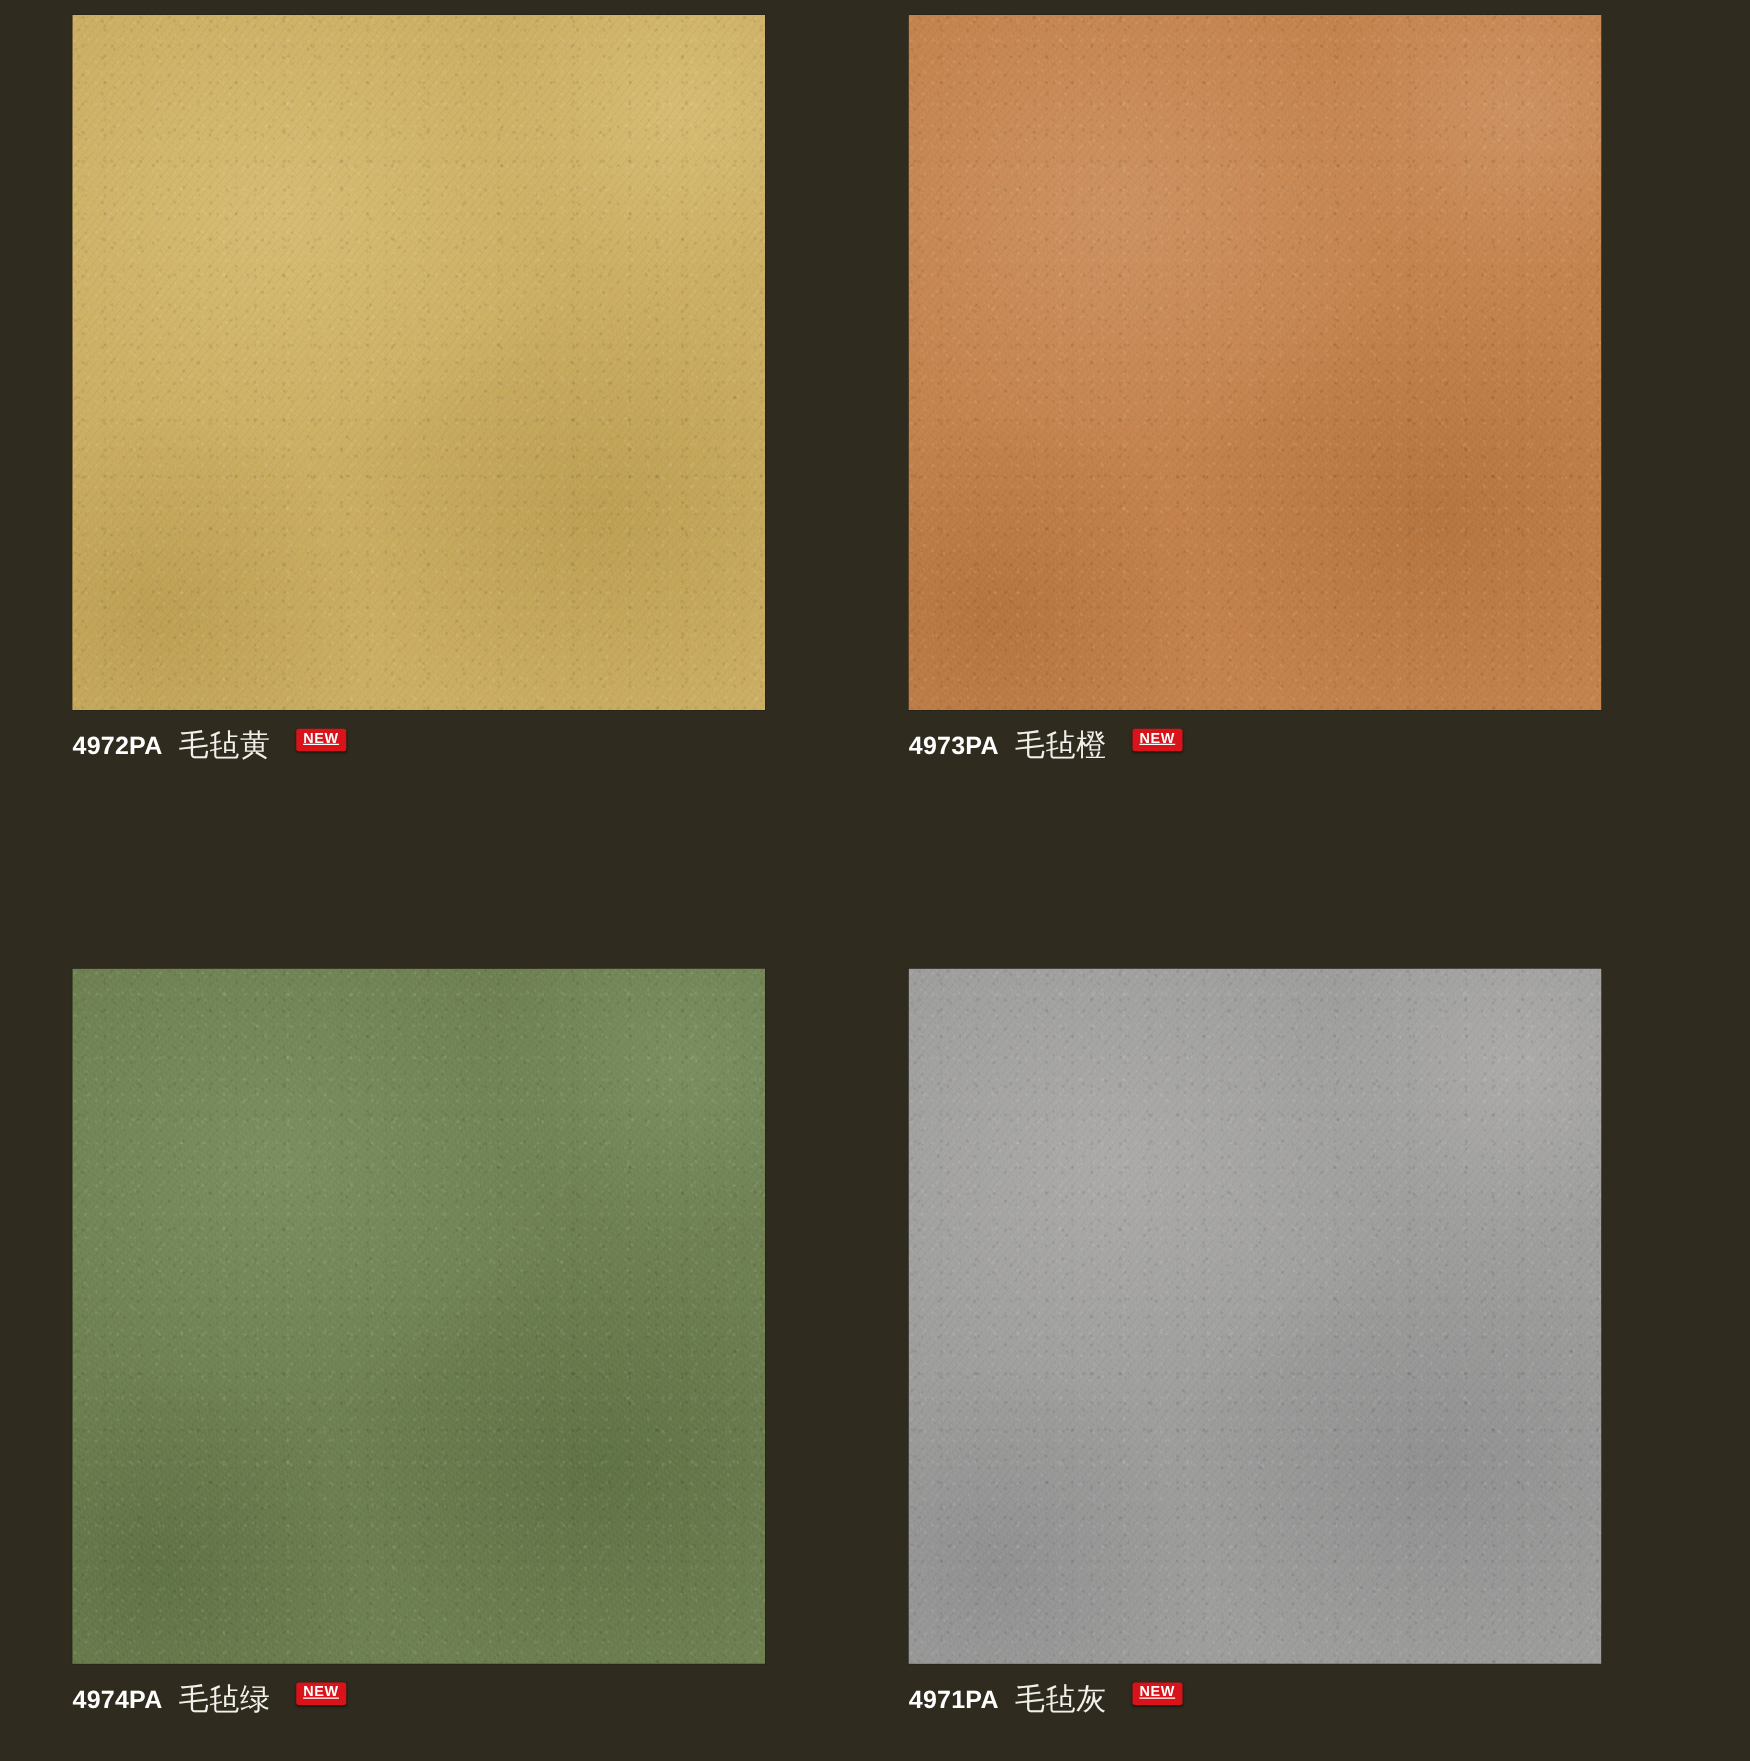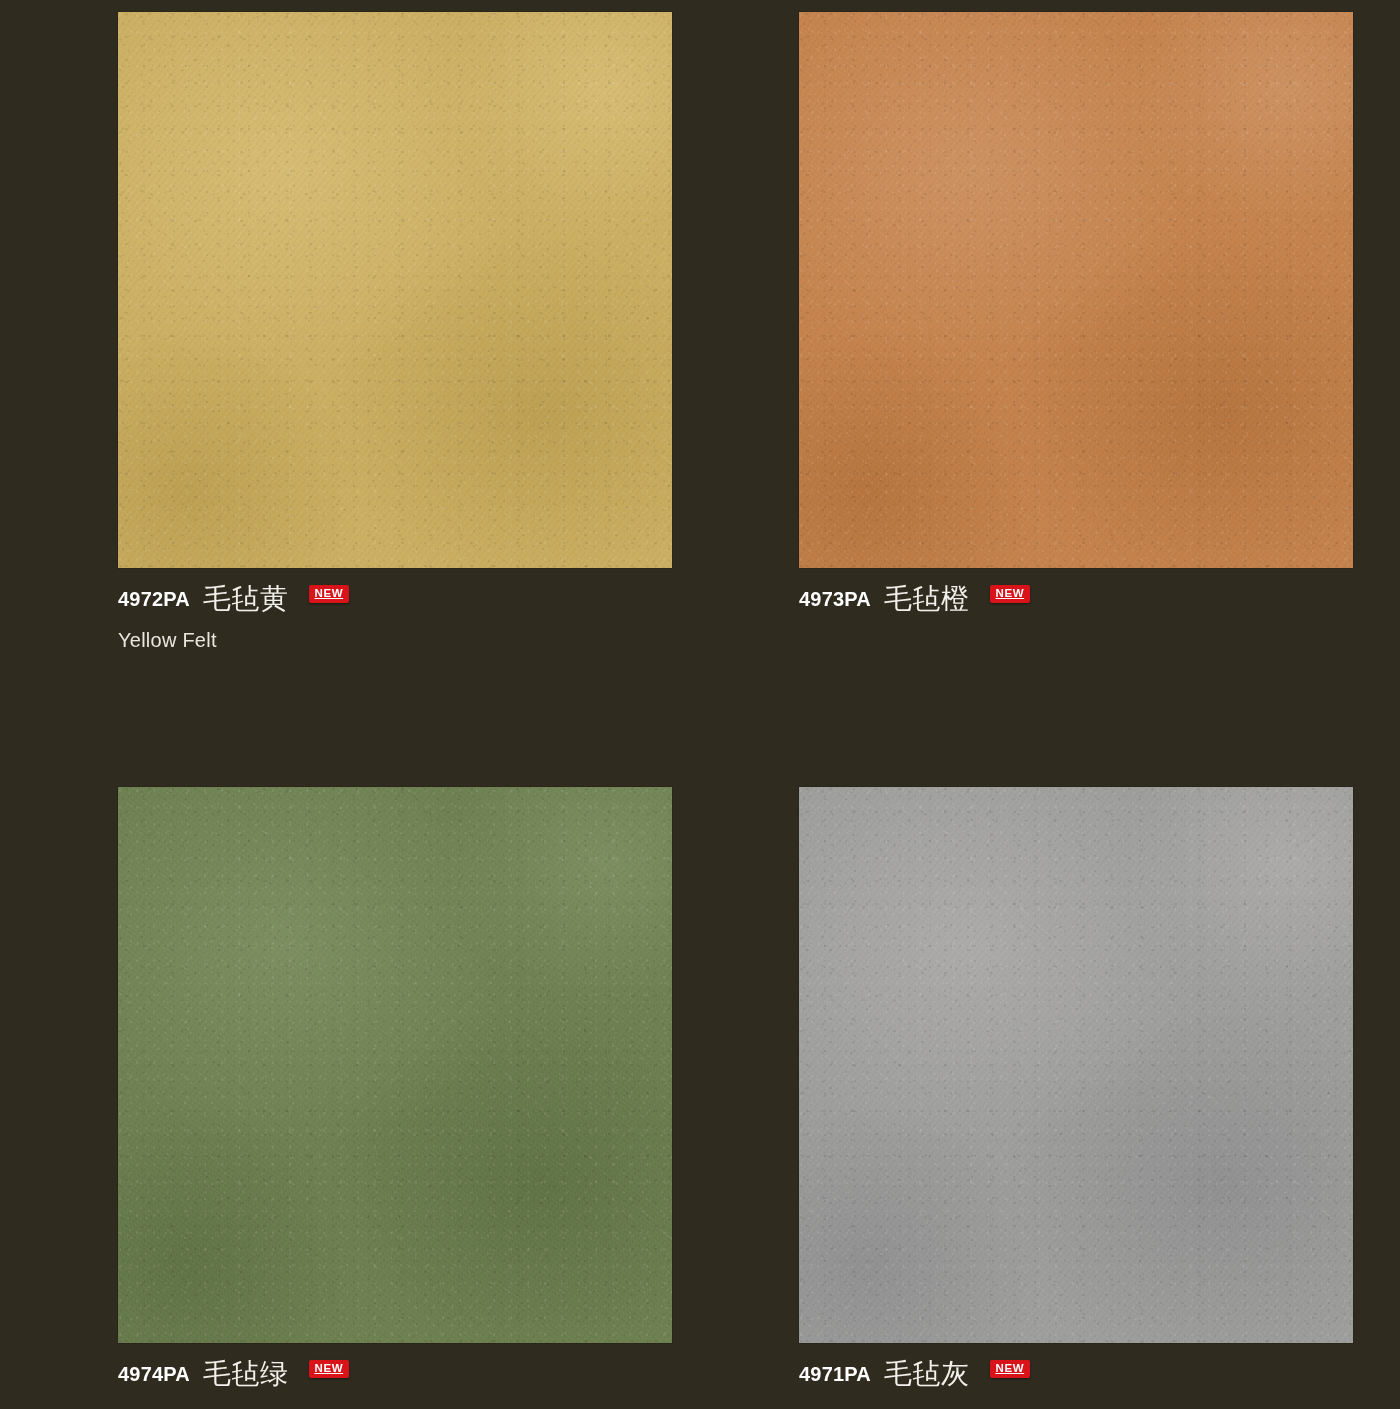--- a/index.html
+++ b/index.html
@@ -19,24 +19,23 @@
     position: absolute;
     left: 0;
     top: 0;
     width: 1400px;
     height: 1409px;
     display: grid;
     grid-template-columns: 669px 669px;
     grid-template-rows: 763px 646px;
     column-gap: 0;
     row-gap: 0;
-    padding-left: 118px;
+    padding-left: 58px;
     padding-top: 12px;
     box-sizing: border-box;
-    gap: 12px;
   }
 
   .swatch-card {
     position: relative;
     width: 554px;
   }
 
   .swatch-chip {
     width: 554px;
     height: 556px;
@@ -88,21 +87,21 @@
   }
 
   .swatch-code {
     font-size: 20px;
     font-weight: bold;
     color: #ffffff;
     letter-spacing: 0.2px;
   }
 
   .swatch-name-cn {
-    font-size: 28px;
+    font-size: 24px;
     font-weight: normal;
     color: #f2f0ea;
     margin-left: 13px;
     letter-spacing: 0.5px;
   }
 
   .new-badge {
     margin-left: 20px;
     background: #d8141a;
     color: #ffffff;
@@ -133,21 +132,20 @@
 <div class="catalog-grid">
 
   <div class="swatch-card">
     <div class="swatch-chip" style="background-color: rgb(203, 174, 97); background-image: radial-gradient(70% 60% at 30% 28%, rgb(214, 187, 114) 0%, transparent 62%), radial-gradient(65% 55% at 76% 72%, rgb(189, 159, 82) 0%, transparent 60%), radial-gradient(50% 45% at 88% 14%, rgb(214, 187, 114) 0%, transparent 58%), radial-gradient(55% 50% at 12% 86%, rgb(189, 159, 82) 0%, transparent 58%);"></div>
     <div class="swatch-meta">
       <div class="swatch-titleline">
         <span class="swatch-code">4972PA</span>
         <span class="swatch-name-cn">毛毡黄</span>
         <span class="new-badge" style="background: rgb(216, 20, 26);">NEW</span>
       </div>
-      <div class="swatch-name-en">Yellow Felt</div>
     </div>
   </div>
 
   <div class="swatch-card">
     <div class="swatch-chip" style="background-color: rgb(196, 130, 76); background-image: radial-gradient(70% 60% at 30% 28%, rgb(205, 145, 96) 0%, transparent 62%), radial-gradient(65% 55% at 76% 72%, rgb(181, 116, 62) 0%, transparent 60%), radial-gradient(50% 45% at 88% 14%, rgb(205, 145, 96) 0%, transparent 58%), radial-gradient(55% 50% at 12% 86%, rgb(181, 116, 62) 0%, transparent 58%);"></div>
     <div class="swatch-meta">
       <div class="swatch-titleline">
         <span class="swatch-code">4973PA</span>
         <span class="swatch-name-cn">毛毡橙</span>
         <span class="new-badge" style="background: rgb(216, 20, 26);">NEW</span>

